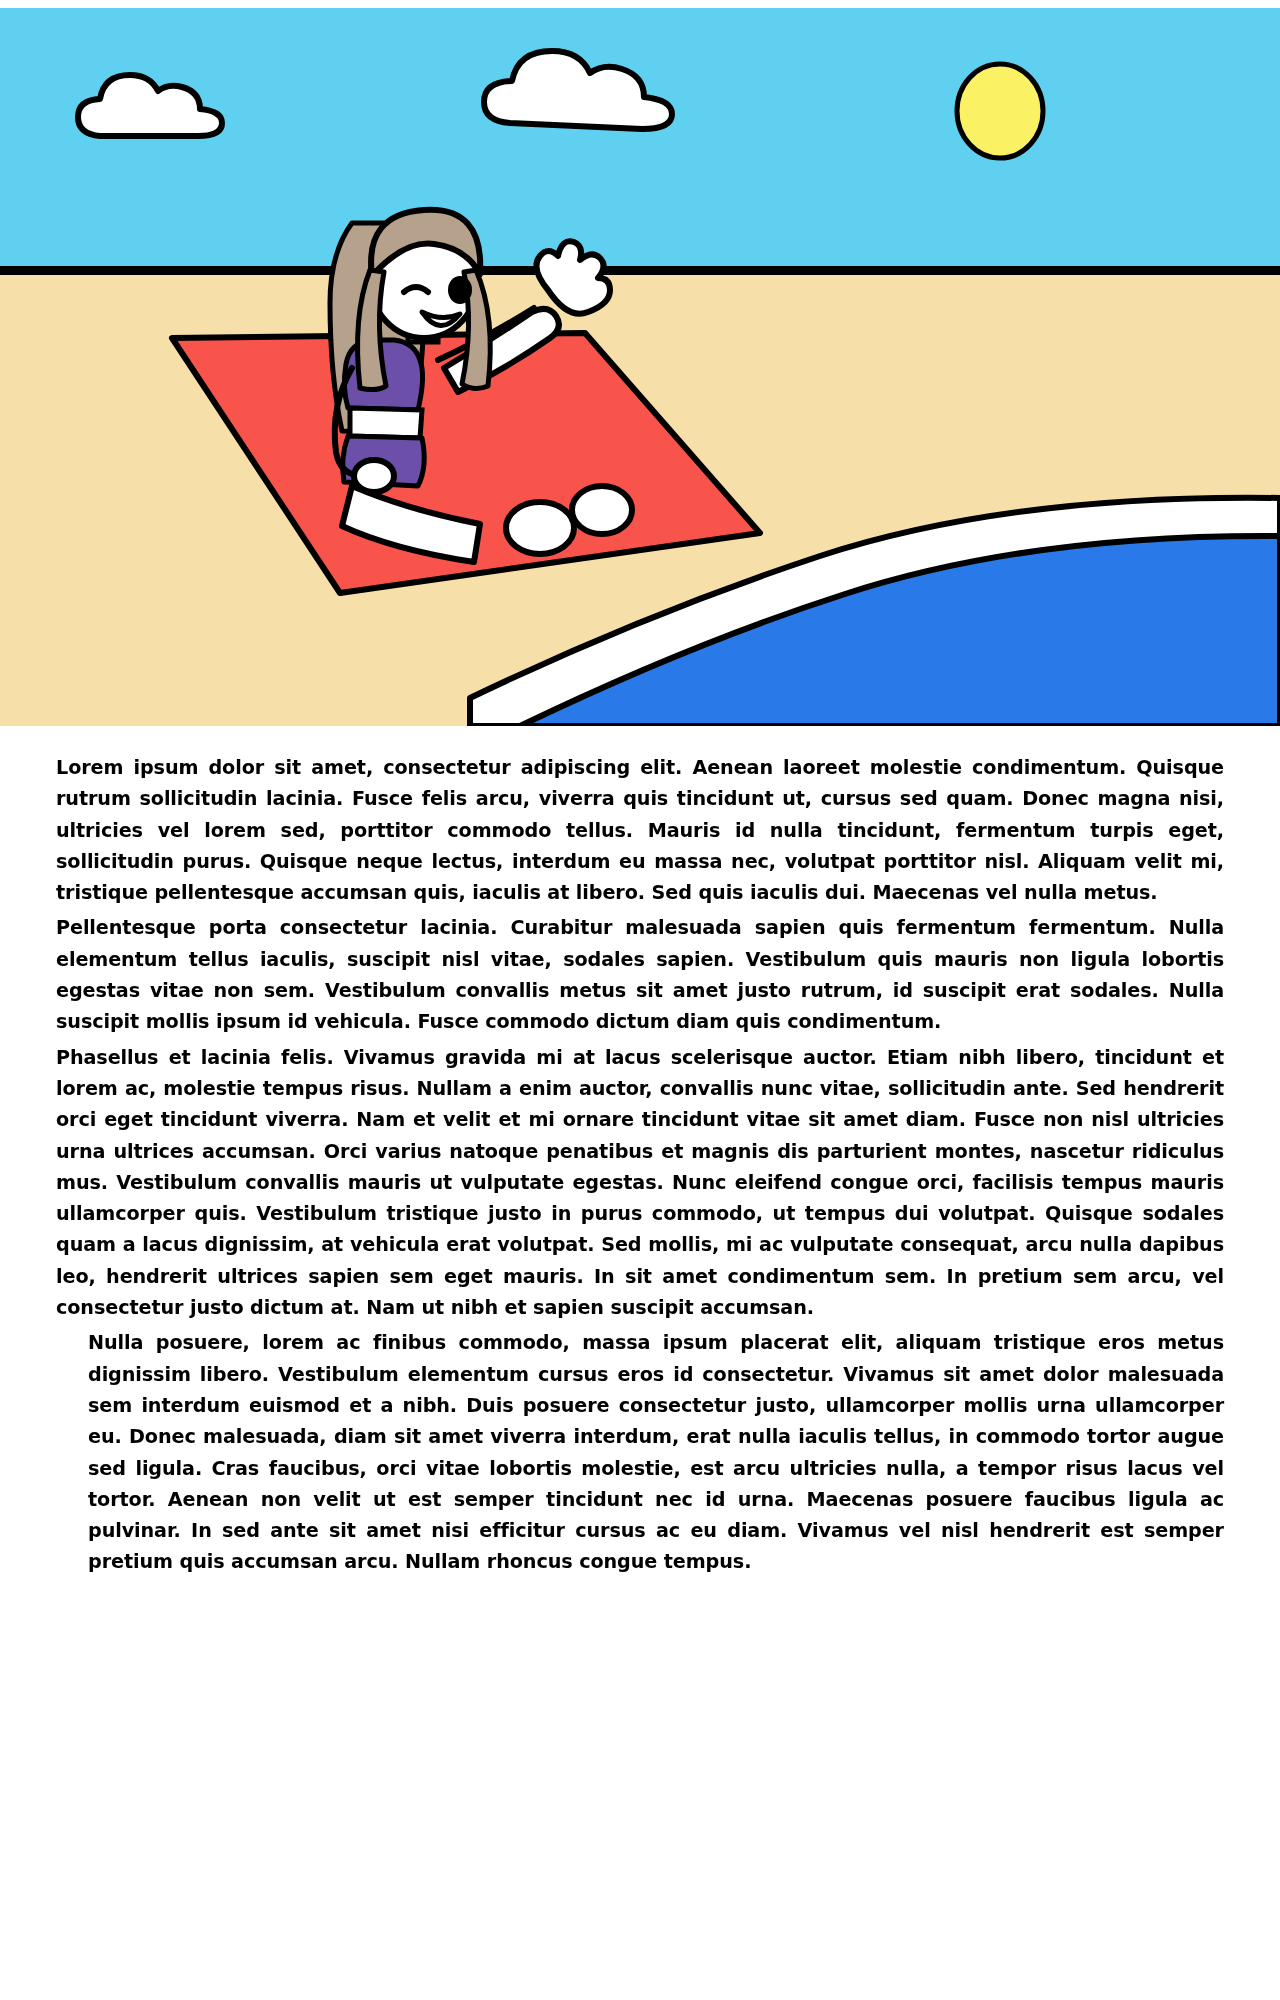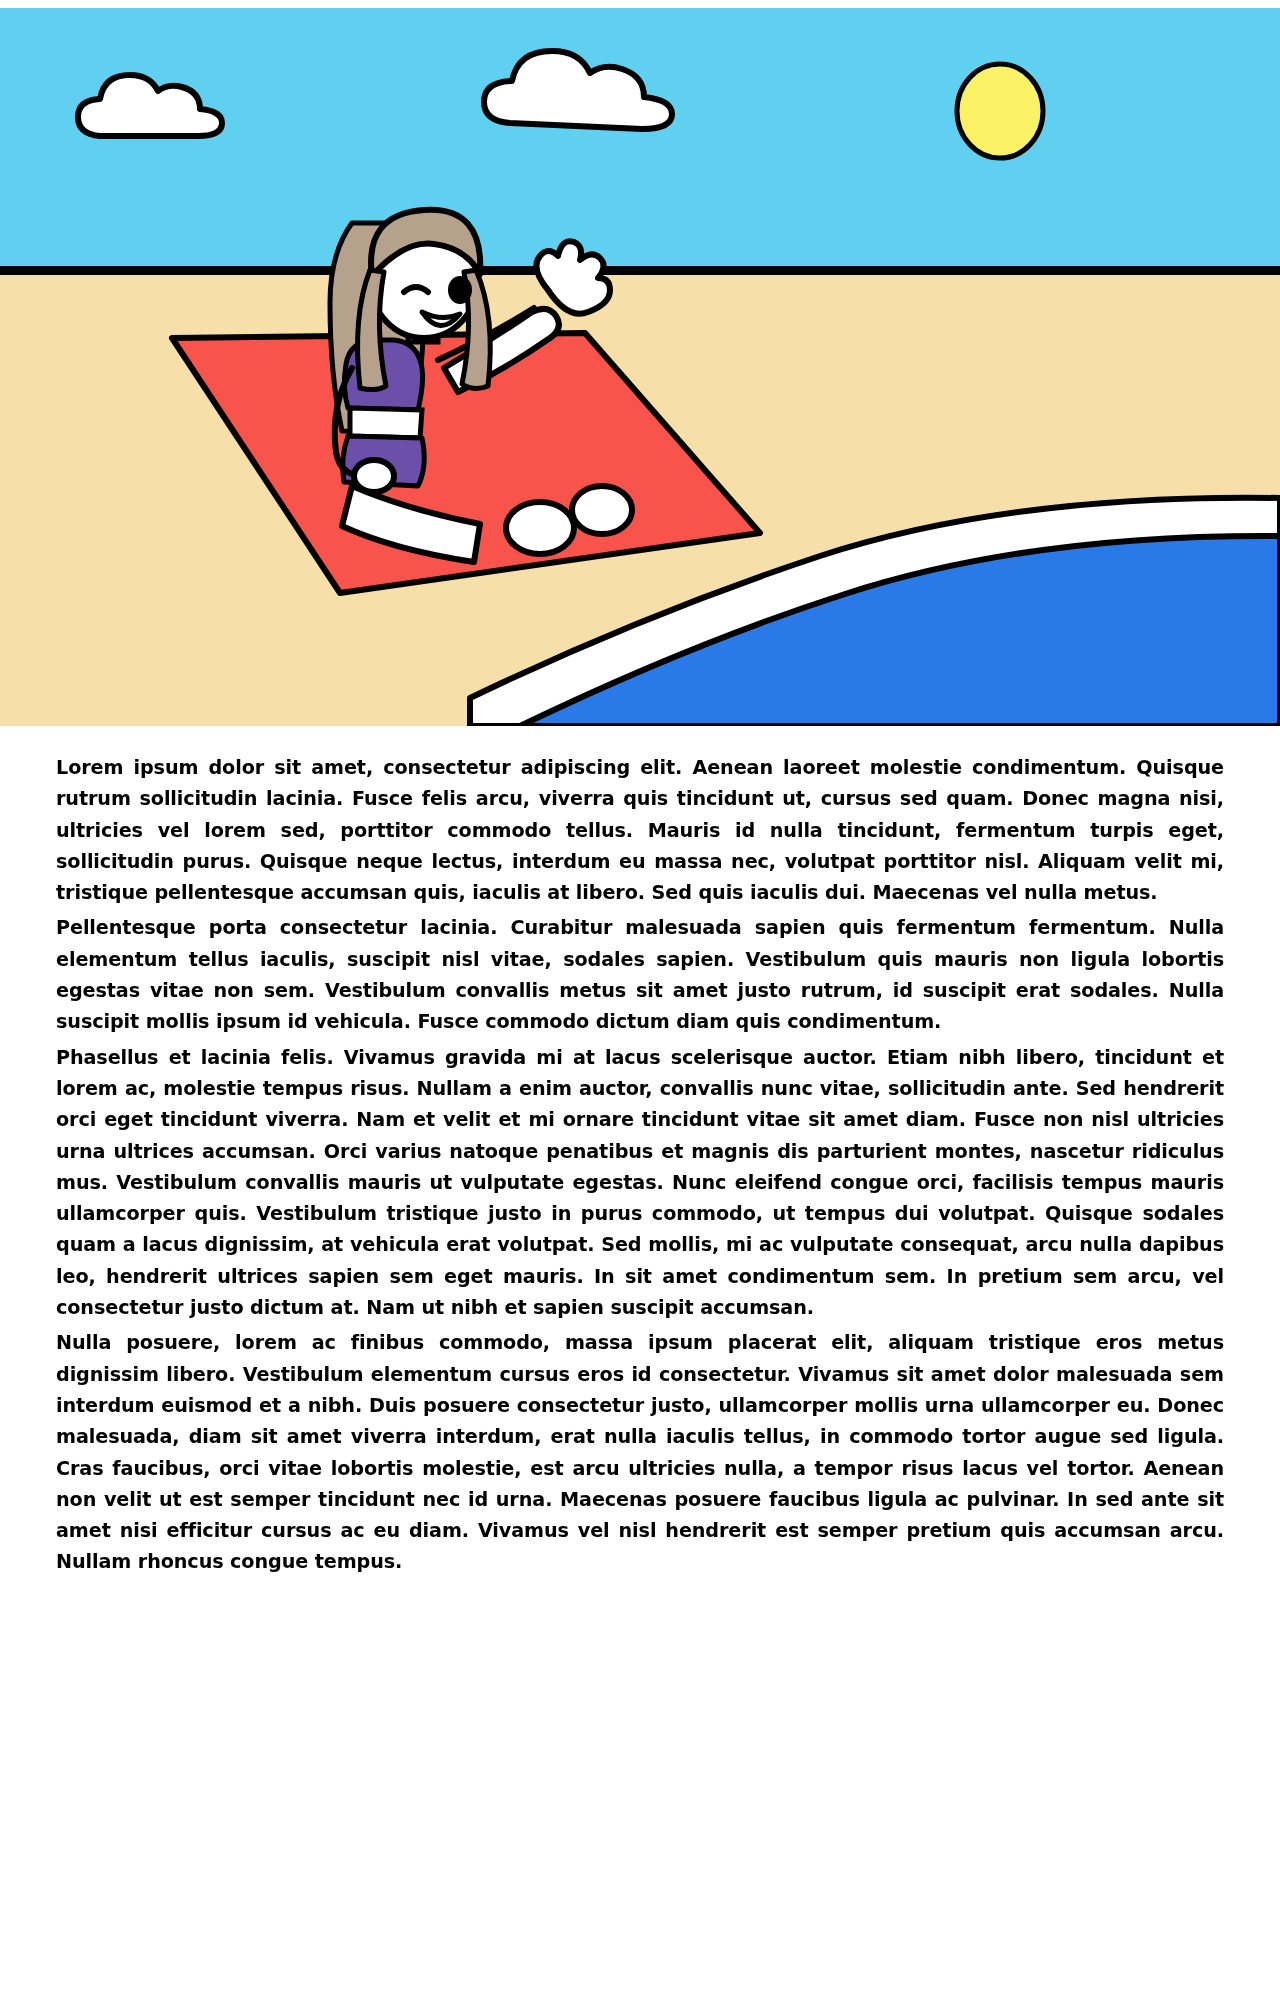--- a/index.html
+++ b/index.html
@@ -51,20 +51,21 @@
     font-size: 19.2px;
     line-height: 1.63;
     font-weight: bold;
     color: #000000;
     text-align: justify;
     text-justify: inter-word;
     letter-spacing: -0.1px;
   }
   .text-body p:last-child {
     margin-bottom: 0;
+    margin-left: 32px;
   }
 </style>
 </head>
 <body>
 
 <div class="page">
 
   <div class="illustration">
     <svg viewBox="0 0 1280 718" xmlns="http://www.w3.org/2000/svg">
 

